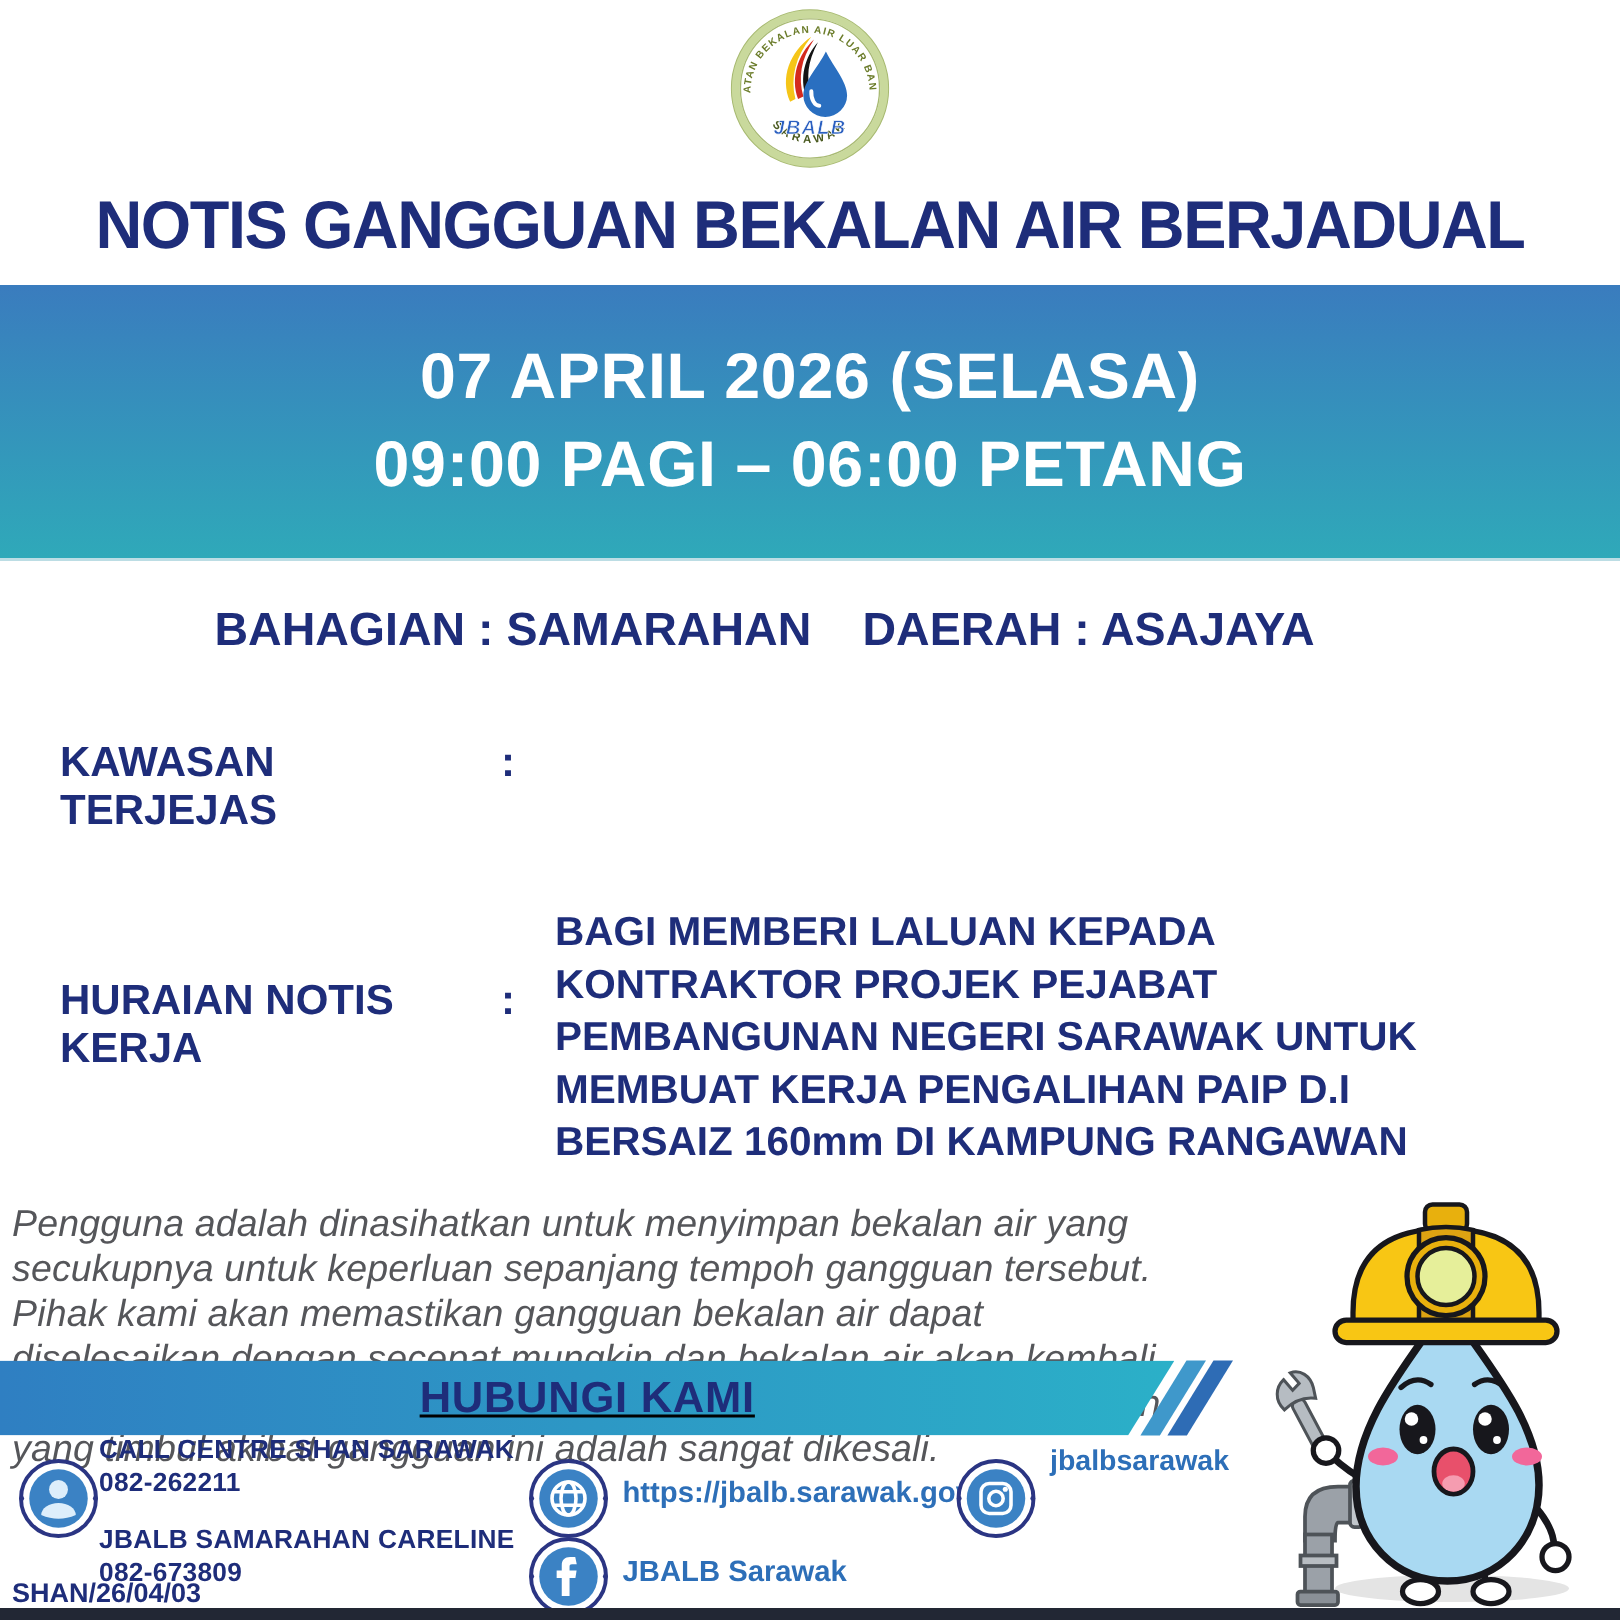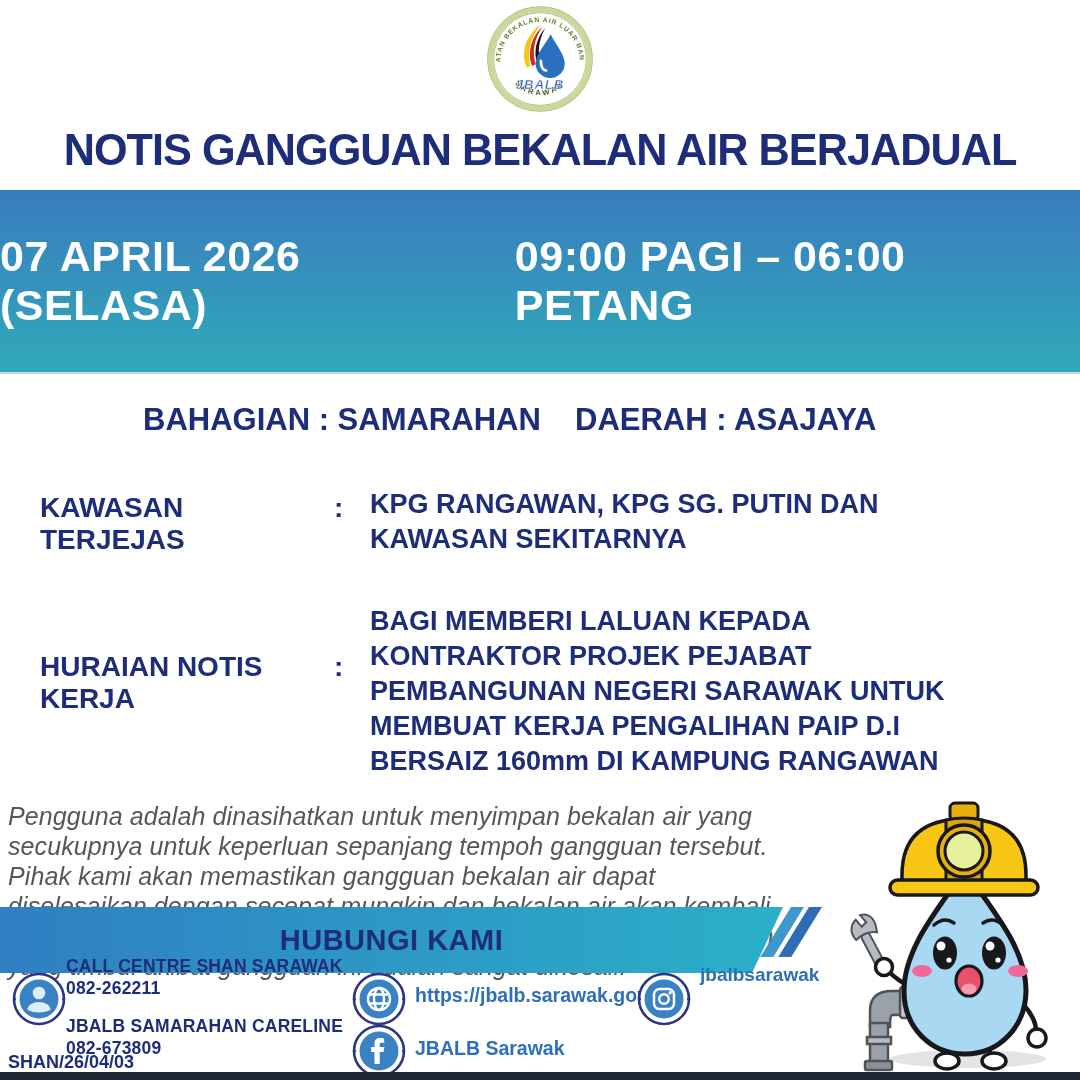--- a/index.html
+++ b/index.html
@@ -7,43 +7,43 @@
         font-family:"Liberation Sans", sans-serif;margin:0 auto;}
   .abs{position:absolute;}
 
   
   .title{top:124px;left:0;width:1080px;text-align:center;font-size:45px;font-weight:bold;
          color:var(--navy);letter-spacing:-1px;transform:scaleX(.96);}
 
   
   .date-banner{top:190px;left:0;width:1080px;height:182px;
     background:linear-gradient(180deg,var(--banner-top) 0%,var(--banner-bottom) 100%);
-    display:flex;flex-direction:row;align-items:center;justify-content:center;gap:10px;
+    display:flex;flex-direction:column;align-items:center;justify-content:center;gap:10px;
     border-bottom:2px solid #bcdde4;}
   .date-banner .line{color:#ffffff;font-size:43px;font-weight:bold;letter-spacing:.5px;}
 
   
   .loc{top:402px;font-size:31px;font-weight:bold;color:var(--navy);}
   .loc.bahagian{left:143px;}
   .loc.daerah{left:575px;}
 
   
   .dt-label{left:40px;width:295px;font-size:28px;font-weight:bold;color:var(--navy);}
   .dt-colon{left:334px;font-size:28px;font-weight:bold;color:var(--navy);}
   .dt-value{left:370px;width:625px;font-size:27px;font-weight:bold;color:var(--navy);line-height:1.3;}
 
   
   .advisory{top:801px;left:8px;width:770px;font-size:25px;font-style:italic;
             color:var(--advisory-gray);line-height:1.2;letter-spacing:.1px;}
 
   
-  .contact-banner{top:907px;left:0;width:783px;height:66px;
+  .contact-banner{top:907px;left:0;width:783px;height:50px;
     background:linear-gradient(90deg,var(--contact-banner-left) 0%,var(--contact-banner-right) 100%);
     clip-path:polygon(0 0,100% 0,calc(100% - 31px) 100%,0 100%);
-    display:flex;align-items:center;justify-content:center;}
+    display:flex;align-items:center;justify-content:center;text-decoration:underline;}
   .contact-banner span{color:var(--navy);font-size:29px;font-weight:bold;letter-spacing:.5px;}
   .stripe{top:907px;width:13px;height:50px;transform:skewX(-31.6deg);transform-origin:top left;}
   .stripe.s1{left:791px;background:var(--stripe1);}
   .stripe.s2{left:809px;background:var(--stripe2);}
 
   
   .c-label{font-size:17.5px;font-weight:bold;color:var(--navy);letter-spacing:.2px;}
   .c-link{font-size:19.5px;font-weight:bold;color:var(--link-blue);}
   .ref{left:8px;top:1052px;font-size:18px;font-weight:bold;color:var(--navy);}
   .bottom-strip{left:0;top:1072px;width:1080px;height:8px;background:var(--bottom-strip);}
@@ -83,21 +83,20 @@
   <div class="abs date-banner">
     <div class="line">07 APRIL 2026 (SELASA)</div>
     <div class="line">09:00 PAGI – 06:00 PETANG</div>
   </div>
 
   <div class="abs loc bahagian">BAHAGIAN : SAMARAHAN</div>
   <div class="abs dt-label" style="top:492px;">KAWASAN TERJEJAS</div>
 
   <div class="abs loc daerah">DAERAH : ASAJAYA</div>
   <div class="abs dt-colon" style="top:492px;">:</div>
-  <div class="abs dt-value" style="top:487px;">KPG RANGAWAN, KPG SG. PUTIN DAN KAWASAN SEKITARNYA</div>
 
   <div class="abs dt-label" style="top:651px;">HURAIAN NOTIS KERJA</div>
   <div class="abs dt-colon" style="top:651px;">:</div>
   <div class="abs dt-value" style="top:604px;">BAGI MEMBERI LALUAN KEPADA KONTRAKTOR PROJEK PEJABAT PEMBANGUNAN NEGERI SARAWAK UNTUK MEMBUAT KERJA PENGALIHAN PAIP D.I BERSAIZ 160mm DI KAMPUNG RANGAWAN</div>
 
   <div class="abs advisory">Pengguna adalah dinasihatkan untuk menyimpan bekalan air yang secukupnya untuk keperluan sepanjang tempoh gangguan tersebut. Pihak kami akan memastikan gangguan bekalan air dapat diselesaikan dengan secepat mungkin dan bekalan air akan kembali pulih secara berperingkat di kawasan yang terjejas. Segala kesulitan yang timbul akibat gangguan ini adalah sangat dikesali.</div>
 
   <div class="abs contact-banner">
     <span>HUBUNGI KAMI</span>
   </div>

